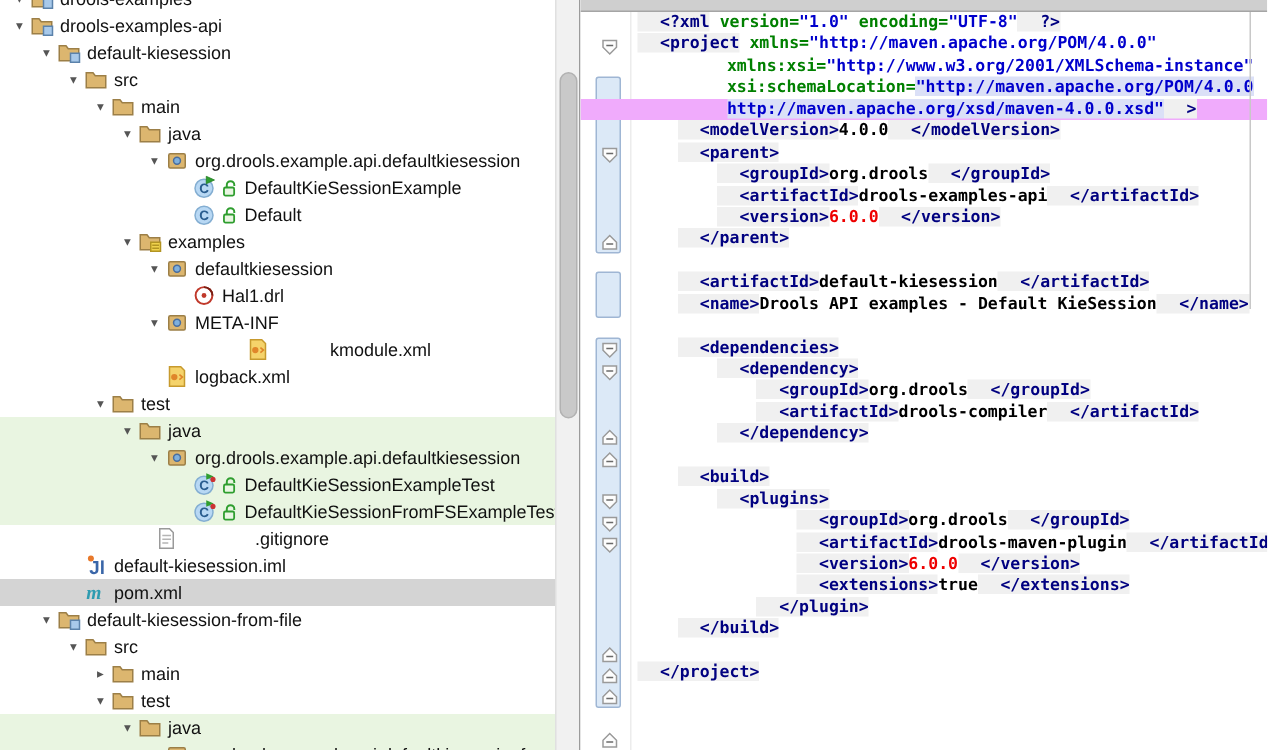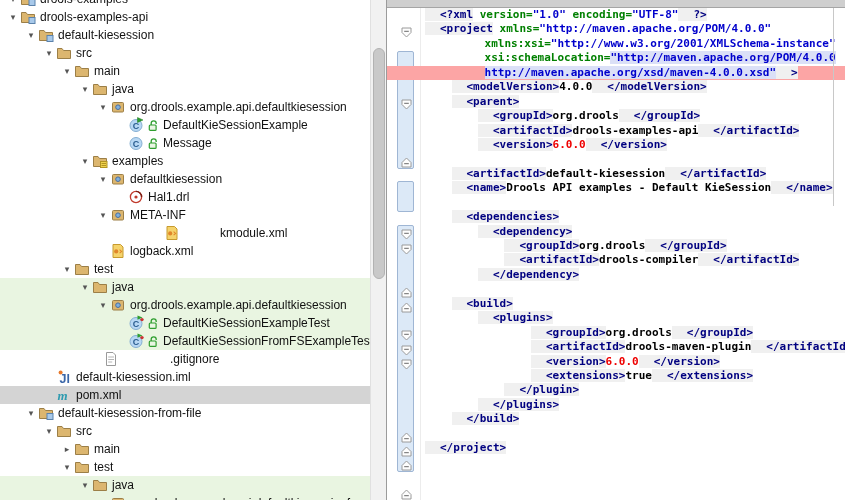--- a/index.html
+++ b/index.html
@@ -25,21 +25,21 @@
   #panel-divider{position:absolute;left:386px;top:0;width:1px;height:500px;background:#9b9b9b;}
 
   
   #editor{position:absolute;left:387px;top:0;width:458px;height:500px;background:#ffffff;overflow:hidden;}
   #editor-top-strip{position:absolute;left:0;top:0;width:458px;height:7px;background:#cfcfcf;border-bottom:1px solid #a5a5a5;}
   #gutter-sep{position:absolute;left:33px;top:8px;width:1px;height:492px;background:#ececec;}
   #code{position:absolute;left:0;top:8px;width:458px;}
   .eline{height:14.45px;line-height:14.45px;white-space:pre;
          font-family:"DejaVu Sans Mono",monospace;font-size:11px;font-weight:bold;
          padding-left:38px;}
-  .eline.target{background:#fca5a5;}
+  .eline.target{background:#f0abfc;}
   .tok-t{color:#000080;background:#f0f0f0;padding-left:15px;}
   .tok-a{color:#008000;}
   .tok-v{color:#0000cc;}
   .tok-vh{color:#0000cc;background:#dbe0f7;}
   .tok-x{color:#000000;}
   .tok-n{color:#ee0000;}
 
   .vcs-bar{position:absolute;left:10px;width:15px;background:#dce9f7;border:1px solid #9fb6d4;border-radius:2px;}
   .fold{position:absolute;left:14px;width:11px;height:11px;}
 
@@ -137,21 +137,21 @@
         <span class="ticon">
           <svg width="16" height="16" viewBox="0 0 16 16">
             <circle cx="8" cy="8.5" r="6" fill="#b8d8f4" stroke="#84aed2"></circle>
             <text x="8" y="11.8" text-anchor="middle" font-family="Liberation Sans" font-size="9" font-weight="bold" fill="#2a5d8f">C</text>
           </svg>
         </span>
         <span class="lockicon"><svg width="11" height="13" viewBox="0 0 11 13">
             <path d="M3.2 6 V4.3 a2.5 2.5 0 0 1 5 0 V5" fill="none" stroke="#2f9e2f" stroke-width="1.3"></path>
             <rect x="1.3" y="6" width="6.8" height="5.4" rx="1" fill="#eaf6e3" stroke="#2f9e2f" stroke-width="1.2"></rect>
           </svg></span>
-        <span class="tlabel">Message</span>
+        <span class="tlabel">Default</span>
       </div>
       <div class="trow" style="padding-left: 78px;">
         <span class="arrow">▾</span>
         <span class="ticon">
           <svg width="16" height="16" viewBox="0 0 16 16">
             <path d="M1.5 13.5 V3.5 H6 l1.5 2 H14.5 v8 z" fill="#dcb66f" stroke="#9c7f47"></path>
             <rect x="8.5" y="8.5" width="6.5" height="6" fill="#f0d24c" stroke="#b29422"></rect>
             <path d="M9.5 10.5 h4.5 M9.5 12.5 h4.5" stroke="#b29422" stroke-width="1"></path>
           </svg>
         </span>
@@ -429,37 +429,37 @@
         <div class="eline"><span class="tok-t">&lt;?xml</span><span class="tok-x"> </span><span class="tok-a">version=</span><span class="tok-v">"1.0"</span><span class="tok-x"> </span><span class="tok-a">encoding=</span><span class="tok-v">"UTF-8"</span><span class="tok-t">?&gt;</span></div>
         <div class="eline"><span class="tok-t">&lt;project</span><span class="tok-x"> </span><span class="tok-a">xmlns=</span><span class="tok-v">"http://maven.apache.org/POM/4.0.0"</span></div>
         <div class="eline"><span class="tok-x">         </span><span class="tok-a">xmlns:xsi=</span><span class="tok-v">"http://www.w3.org/2001/XMLSchema-instance"</span></div>
         <div class="eline"><span class="tok-x">         </span><span class="tok-a">xsi:schemaLocation=</span><span class="tok-vh">"http://maven.apache.org/POM/4.0.0</span></div>
         <div class="eline target"><span class="tok-x">         </span><span class="tok-vh">http://maven.apache.org/xsd/maven-4.0.0.xsd"</span><span class="tok-t">&gt;</span></div>
         <div class="eline"><span class="tok-x">    </span><span class="tok-t">&lt;modelVersion&gt;</span><span class="tok-x">4.0.0</span><span class="tok-t">&lt;/modelVersion&gt;</span></div>
         <div class="eline"><span class="tok-x">    </span><span class="tok-t">&lt;parent&gt;</span></div>
         <div class="eline"><span class="tok-x">        </span><span class="tok-t">&lt;groupId&gt;</span><span class="tok-x">org.drools</span><span class="tok-t">&lt;/groupId&gt;</span></div>
         <div class="eline"><span class="tok-x">        </span><span class="tok-t">&lt;artifactId&gt;</span><span class="tok-x">drools-examples-api</span><span class="tok-t">&lt;/artifactId&gt;</span></div>
         <div class="eline"><span class="tok-x">        </span><span class="tok-t">&lt;version&gt;</span><span class="tok-n">6.0.0</span><span class="tok-t">&lt;/version&gt;</span></div>
+        <div class="eline"><span class="tok-x">    </span><span class="tok-t">&lt;/parent&gt;</span></div>
         <div class="eline"></div>
         <div class="eline"><span class="tok-x">    </span><span class="tok-t">&lt;artifactId&gt;</span><span class="tok-x">default-kiesession</span><span class="tok-t">&lt;/artifactId&gt;</span></div>
         <div class="eline"><span class="tok-x">    </span><span class="tok-t">&lt;name&gt;</span><span class="tok-x">Drools API examples - Default KieSession</span><span class="tok-t">&lt;/name&gt;</span></div>
         <div class="eline"></div>
         <div class="eline"><span class="tok-x">    </span><span class="tok-t">&lt;dependencies&gt;</span></div>
         <div class="eline"><span class="tok-x">        </span><span class="tok-t">&lt;dependency&gt;</span></div>
         <div class="eline"><span class="tok-x">            </span><span class="tok-t">&lt;groupId&gt;</span><span class="tok-x">org.drools</span><span class="tok-t">&lt;/groupId&gt;</span></div>
         <div class="eline"><span class="tok-x">            </span><span class="tok-t">&lt;artifactId&gt;</span><span class="tok-x">drools-compiler</span><span class="tok-t">&lt;/artifactId&gt;</span></div>
         <div class="eline"><span class="tok-x">        </span><span class="tok-t">&lt;/dependency&gt;</span></div>
         <div class="eline"></div>
         <div class="eline"><span class="tok-x">    </span><span class="tok-t">&lt;build&gt;</span></div>
         <div class="eline"><span class="tok-x">        </span><span class="tok-t">&lt;plugins&gt;</span></div>
         <div class="eline"><span class="tok-x">                </span><span class="tok-t">&lt;groupId&gt;</span><span class="tok-x">org.drools</span><span class="tok-t">&lt;/groupId&gt;</span></div>
         <div class="eline"><span class="tok-x">                </span><span class="tok-t">&lt;artifactId&gt;</span><span class="tok-x">drools-maven-plugin</span><span class="tok-t">&lt;/artifactId&gt;</span></div>
         <div class="eline"><span class="tok-x">                </span><span class="tok-t">&lt;version&gt;</span><span class="tok-n">6.0.0</span><span class="tok-t">&lt;/version&gt;</span></div>
         <div class="eline"><span class="tok-x">                </span><span class="tok-t">&lt;extensions&gt;</span><span class="tok-x">true</span><span class="tok-t">&lt;/extensions&gt;</span></div>
         <div class="eline"><span class="tok-x">            </span><span class="tok-t">&lt;/plugin&gt;</span></div>
-        <div class="eline"><span class="tok-x">        </span><span class="tok-t">&lt;/plugins&gt;</span></div>
         <div class="eline"><span class="tok-x">    </span><span class="tok-t">&lt;/build&gt;</span></div>
         <div class="eline"></div>
         <div class="eline"><span class="tok-t">&lt;/project&gt;</span></div>
       </div>
     <div id="right-stripe"></div>
   </div>
 </div>
 
 </body></html>

